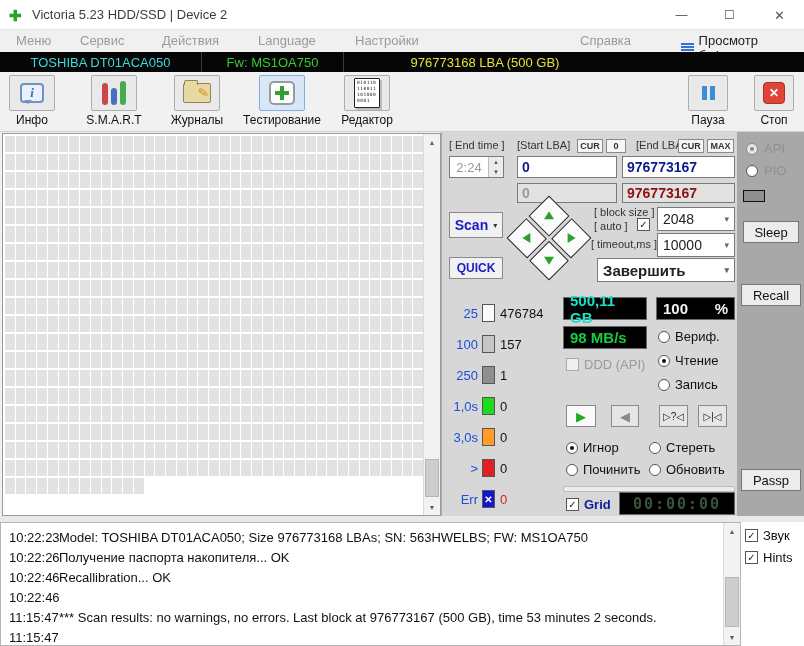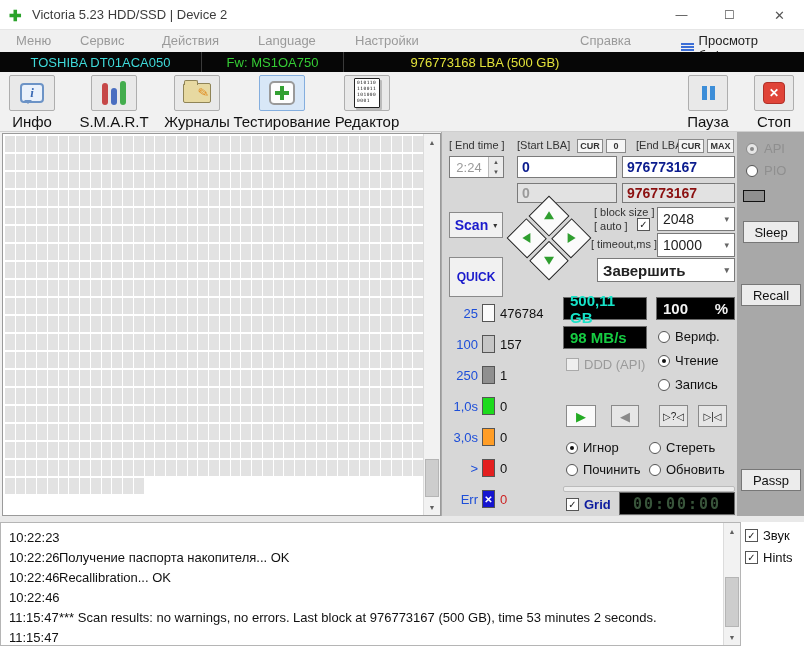--- a/index.html
+++ b/index.html
@@ -24,21 +24,21 @@
   
   #infobar { left:0; top:52px; width:804px; height:20px; background:#060606; display:flex; }
   .info-seg { height:100%; display:flex; align-items:center; justify-content:center; font-size:13px; border-right:1px solid #3a3a3a; }
   .info-seg:last-child { border-right:none; }
 
   
   #toolbar { left:0; top:72px; width:804px; height:60px; background:#f1f1f1; border-bottom:1px solid #cfcfcf; }
   .tool { top:3px; display:flex; flex-direction:column; align-items:center; }
   .tool-icon { width:46px; height:36px; background:#e9e9e9; border:1px solid #aeaeae; border-radius:2px; display:flex; align-items:center; justify-content:center; }
   .tool-icon.active { background:#d8e7f7; border-color:#84aede; }
-  .tool-label { margin-top:2px; font-size:15px; color:#111; }
+  .tool-label { margin-top:2px; font-size:12px; color:#111; }
   
   .ic-bubble { width:24px; height:20px; background:#eaf1fb; border:2px solid #6c93c6; border-radius:4px; color:#3a6ab5; font:bold italic 13px "Liberation Serif", serif; display:flex; align-items:center; justify-content:center; position:relative; }
   .ic-bubble:after { content:""; position:absolute; left:2px; bottom:-7px; border:4px solid transparent; border-top-color:#6c93c6; }
   
   .ic-tubes { display:flex; gap:3px; align-items:flex-end; height:24px; }
   .ic-tubes i { width:6px; border-radius:3px; display:block; }
   
   .ic-folder { width:28px; height:20px; background:#e7d9a1; border:1px solid #8f8457; border-radius:2px; position:relative; }
   .ic-folder:before { content:""; position:absolute; left:0; top:-4px; width:12px; height:4px; background:#e7d9a1; border:1px solid #8f8457; border-bottom:none; border-radius:2px 2px 0 0; }
   .ic-pencil { position:absolute; right:1px; top:1px; color:#e08a1e; font-size:13px; transform:rotate(-10deg); }
@@ -1010,21 +1010,21 @@
 </div>
 <div class="abs field" style="left:517px;top:156px;width:100px;height:22px">0</div>
 <div class="abs field" style="left:622px;top:156px;width:113px;height:22px">976773167</div>
 <div class="abs field dis" style="left:517px;top:183px;width:100px;height:20px">0</div>
 <div class="abs field red" style="left:622px;top:183px;width:113px;height:20px">976773167</div>
 
 <div class="abs panelbtn" style="left:449px;top:212px;width:54px;height:26px;gap:5px">
   <span class="bluetext" style="font-size:14px">Scan</span>
   <span style="font-size:8px;color:#333">▾</span>
 </div>
-<div class="abs panelbtn" style="left:449px;top:257px;width:54px;height:40px">
+<div class="abs panelbtn" style="left:449px;top:257px;width:54px;height:22px">
   <span class="bluetext" style="font-size:12px">QUICK</span>
 </div>
 
 <div class="abs" id="dpad">
   <div class="dpad-btn">
       <span class="tri-up"></span>
     </div>
   <div class="dpad-btn">
       <span class="tri-right"></span>
     </div>
@@ -1164,20 +1164,21 @@
     <span>PIO</span>
 </div>
 <div class="abs" id="status-rect"></div>
 <div class="abs sbtn" style="left:743px;top:221px;width:56px;height:22px">Sleep</div>
 <div class="abs sbtn" style="left:741px;top:284px;width:60px;height:22px">Recall</div>
 <div class="abs sbtn" style="left:741px;top:469px;width:60px;height:22px">Passp</div>
 
 <div class="abs" id="logbox">
   <div class="log-line" style="top:6px">
     <span class="log-time">10:22:23</span>
+    <span class="log-text" style="color: rgb(17, 17, 17);">Model: TOSHIBA DT01ACA050; Size 976773168 LBAs; SN: 563HWELBS; FW: MS1OA750</span>
   </div>
   <div class="log-line" style="top:26px">
     <span class="log-time">10:22:26</span>
     <span class="log-text" style="color: rgb(17, 17, 17);">Получение паспорта накопителя... OK</span>
   </div>
   <div class="log-line" style="top:46px">
     <span class="log-time">10:22:46</span>
     <span class="log-text" style="color: rgb(17, 17, 17);">Recallibration... OK</span>
   </div>
   <div class="log-line" style="top:66px">

